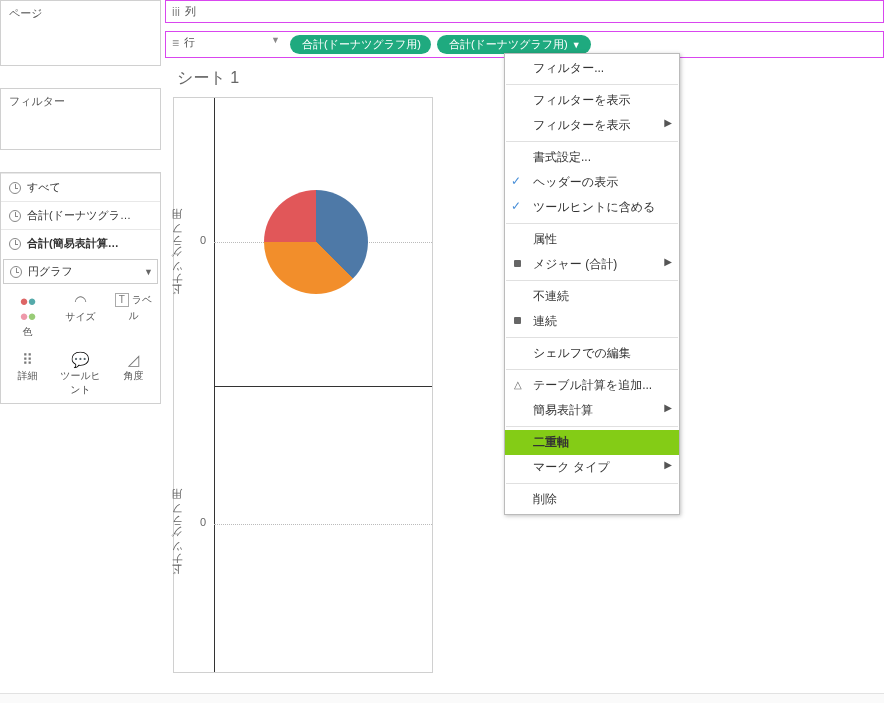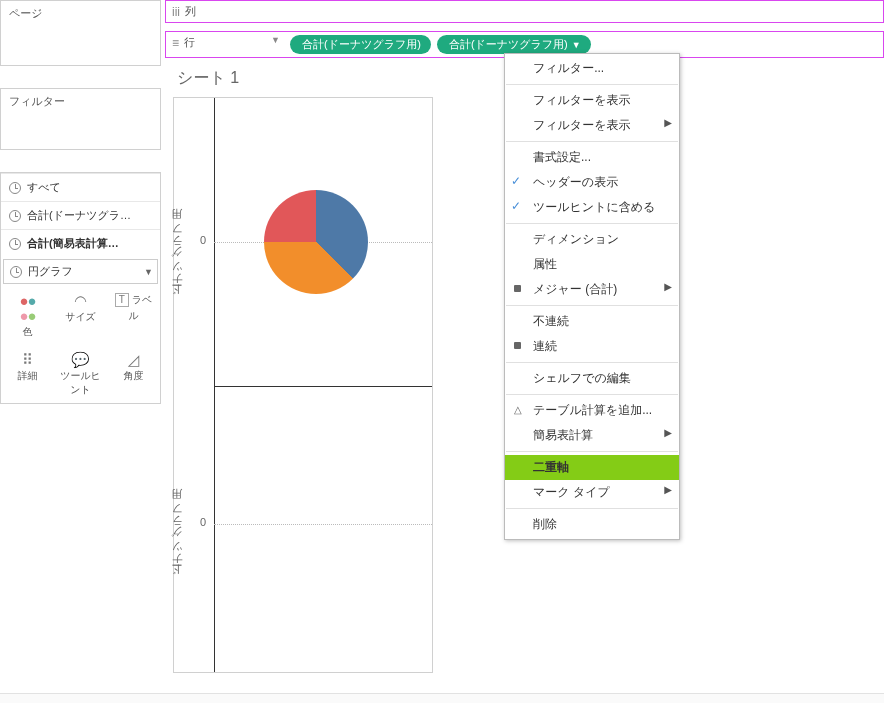--- a/index.html
+++ b/index.html
@@ -176,21 +176,20 @@
 <div class="ctx-menu">
   <div class="ctx-item"><span>フィルター...</span></div>
   <div class="ctx-sep"></div>
   <div class="ctx-item"><span>フィルターを表示</span></div>
   <div class="ctx-item"><span>フィルターを表示</span><span class="ctx-sub">▶</span></div>
   <div class="ctx-sep"></div>
   <div class="ctx-item"><span>書式設定...</span></div>
   <div class="ctx-item"><span class="ctx-check">✓</span><span>ヘッダーの表示</span></div>
   <div class="ctx-item"><span class="ctx-check">✓</span><span>ツールヒントに含める</span></div>
   <div class="ctx-sep"></div>
-  <div class="ctx-item"><span>ディメンション</span></div>
   <div class="ctx-item"><span>属性</span></div>
   <div class="ctx-item"><span class="ctx-dot"></span><span>メジャー (合計)</span><span class="ctx-sub">▶</span></div>
   <div class="ctx-sep"></div>
   <div class="ctx-item"><span>不連続</span></div>
   <div class="ctx-item"><span class="ctx-dot"></span><span>連続</span></div>
   <div class="ctx-sep"></div>
   <div class="ctx-item"><span>シェルフでの編集</span></div>
   <div class="ctx-sep"></div>
   <div class="ctx-item"><span class="ctx-tri">△</span><span>テーブル計算を追加...</span></div>
   <div class="ctx-item"><span>簡易表計算</span><span class="ctx-sub">▶</span></div>

